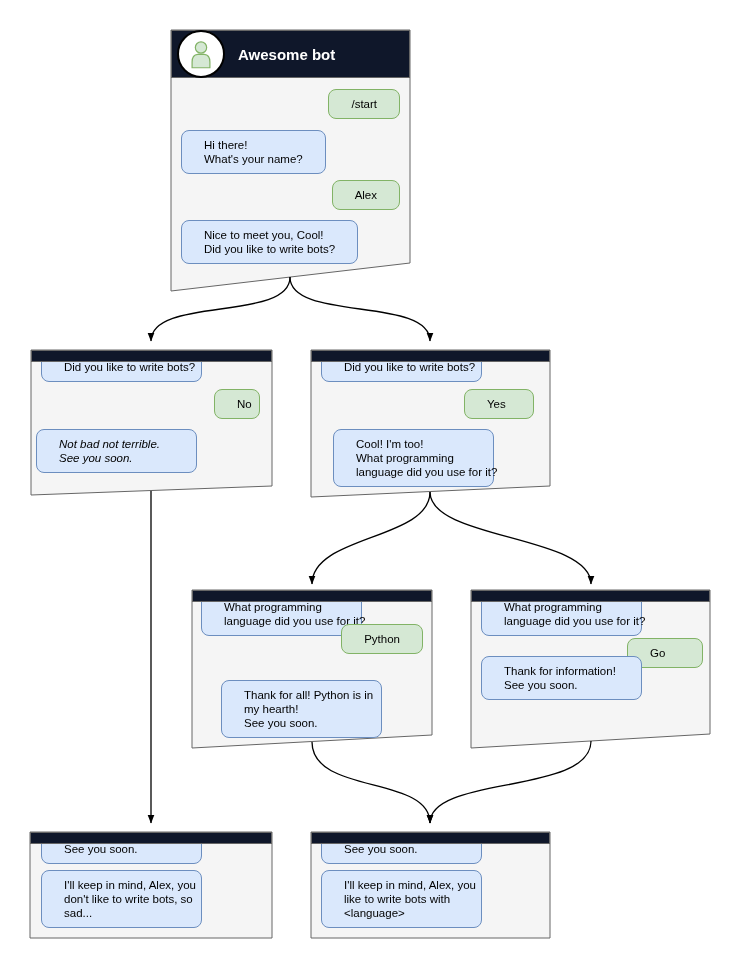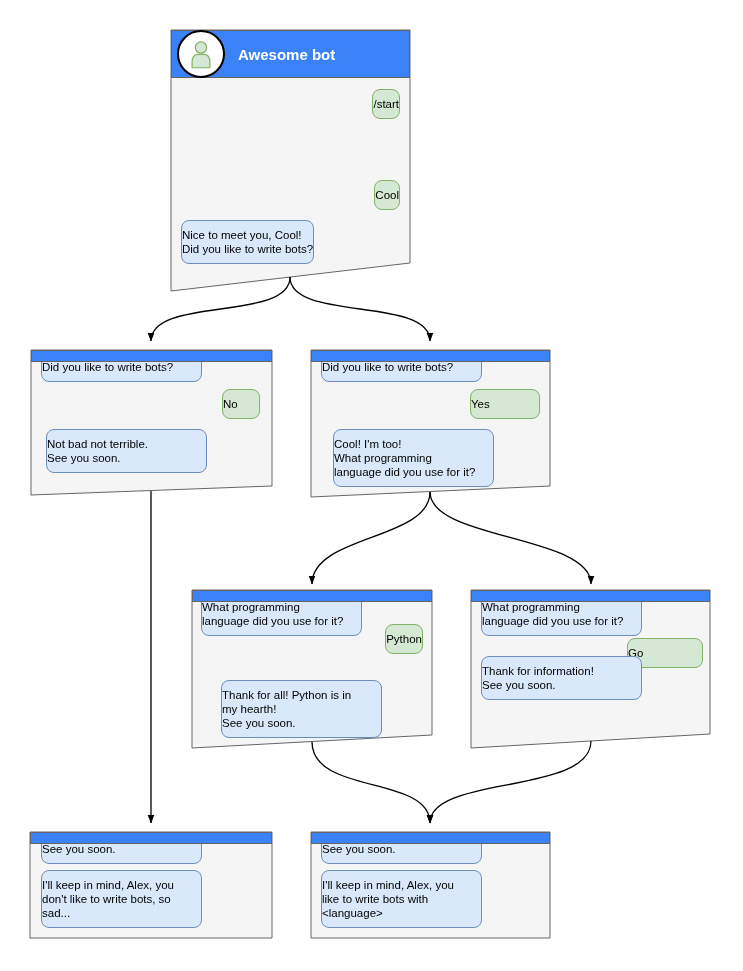--- a/index.html
+++ b/index.html
@@ -1,23 +1,23 @@
 <!DOCTYPE html>
 <html><head>
 <meta charset="utf-8">
 <style>
   html,body{margin:0;padding:0;background:#ffffff;}
   .canvas{position:relative;width:743px;height:971px;font-family:"Liberation Sans",sans-serif;overflow:hidden;}
   .layer{position:absolute;left:0;top:0;z-index:0;}
-  .bubble{position:absolute;box-sizing:border-box;border-radius:8px;padding:7px 0;
+  .bubble{position:absolute;box-sizing:border-box;border-radius:8px;padding:7px 22px;
           font:11.5px/14px "Liberation Sans",sans-serif;color:#000;white-space:pre;z-index:1;}
   .bot{background:#dae8fc;border:1px solid #6c8ebf;}
   .user{background:#d5e8d4;border:1px solid #82b366;}
   .w-fixed{width:161px;}
-  .bar{position:absolute;background:#3b82f6;border:1px solid #666;box-sizing:border-box;z-index:2;}
+  .bar{position:absolute;background:#0f172a;border:1px solid #666;box-sizing:border-box;z-index:2;}
   .header{display:flex;align-items:center;}
   .avatar{width:44px;height:44px;border-radius:50%;background:#fff;border:2px solid #000;
           margin-left:5px;display:flex;align-items:center;justify-content:center;flex:0 0 auto;}
   .title{color:#fff;font-size:15px;font-weight:bold;margin-left:13px;}
 </style>
 </head>
 <body>
 
 <div class="canvas">
 
@@ -39,31 +39,33 @@
     <path d="M290,277 C290,322 151,296 151,341" fill="none" stroke="#000" stroke-width="1.3" marker-end="url(#arw)"></path>
     <path d="M290,277 C290,322 430,296 430,341" fill="none" stroke="#000" stroke-width="1.3" marker-end="url(#arw)"></path>
     <path d="M430,492 C430,540 312,535 312,584" fill="none" stroke="#000" stroke-width="1.3" marker-end="url(#arw)"></path>
     <path d="M430,492 C430,540 591,535 591,584" fill="none" stroke="#000" stroke-width="1.3" marker-end="url(#arw)"></path>
     <path d="M312,742 C312,795 430,775 430,823" fill="none" stroke="#000" stroke-width="1.3" marker-end="url(#arw)"></path>
     <path d="M591,741 C591,795 430,775 430,823" fill="none" stroke="#000" stroke-width="1.3" marker-end="url(#arw)"></path>
     <path d="M151,491 L151,823" fill="none" stroke="#000" stroke-width="1.3" marker-end="url(#arw)"></path>
   </svg>
 
   <div class="bubble user" style="right:343px;top:89px;">/start</div>
-  <div class="bubble user" style="right:343px;top:180px;">Cool</div>
+  <div class="bubble bot" style="left:181px;top:130px;">Hi there!
+What's your name?</div>
+  <div class="bubble user" style="right:343px;top:180px;">Alex</div>
   <div class="bubble bot" style="left:181px;top:220px;">Nice to meet you, Cool!
 Did you like to write bots?</div>
 
   <div class="bubble bot w-fixed" style="left:41px;top:352px;">Did you like to write bots?</div>
   <div class="bubble user" style="right:483px;top:389px;width:38px;">No</div>
-  <div class="bubble bot w-fixed" style="left:46px;top:429px;">Not bad not terrible.
+  <div class="bubble bot w-fixed" style="left:36px;top:429px;font-style:italic;">Not bad not terrible.
 See you soon.</div>
 
   <div class="bubble bot w-fixed" style="left:321px;top:352px;">Did you like to write bots?</div>
-  <div class="bubble user" style="right:203px;top:389px;width:70px;">Yes</div>
+  <div class="bubble user" style="right:209px;top:389px;width:70px;">Yes</div>
   <div class="bubble bot w-fixed" style="left:321px;top:429px;margin-left:12px;">Cool! I'm too!
 What programming
 language did you use for it?</div>
 
   <div class="bubble bot w-fixed" style="left:201px;top:592px;">What programming
 language did you use for it?</div>
   <div class="bubble user" style="right:320px;top:624px;">Python</div>
   <div class="bubble bot w-fixed" style="left:201px;top:680px;margin-left:20px;">Thank for all! Python is in
 my hearth!
 See you soon.</div>

